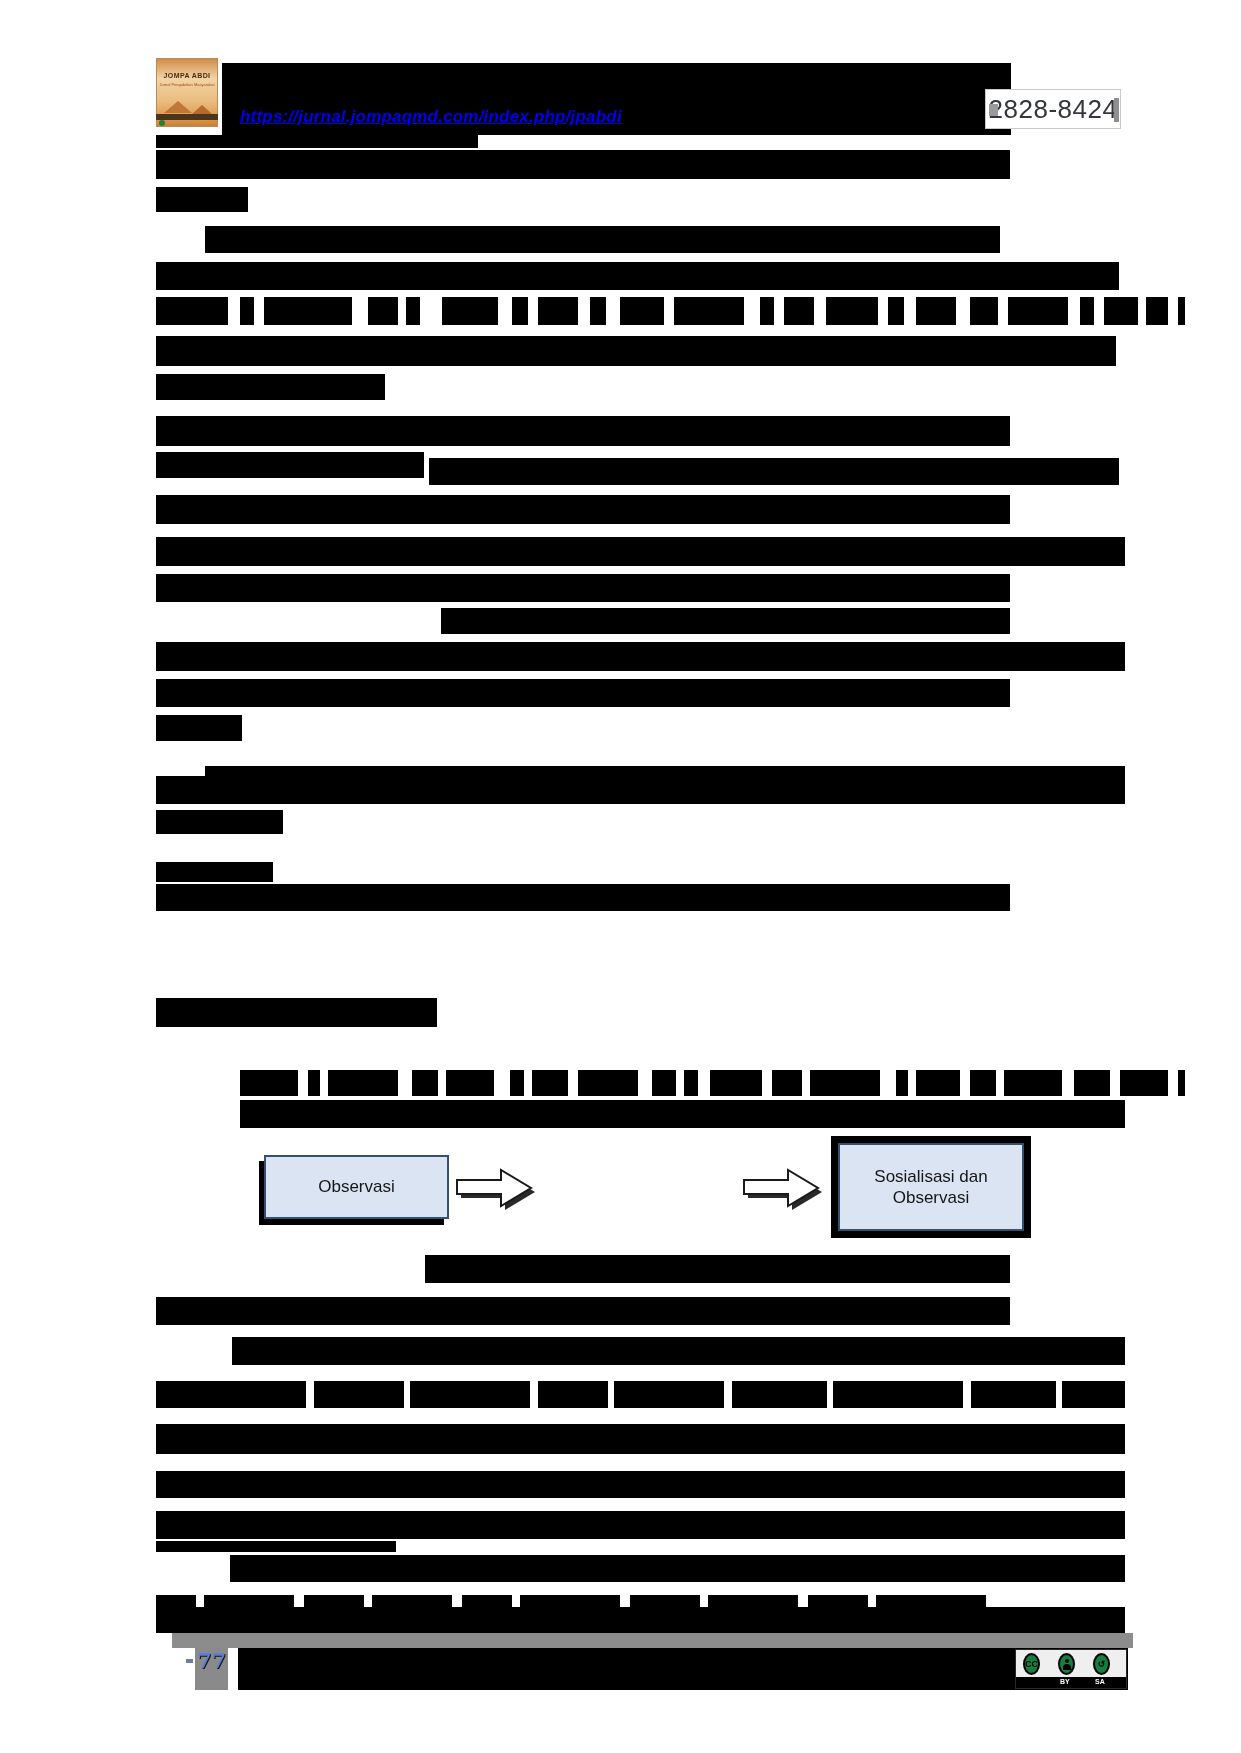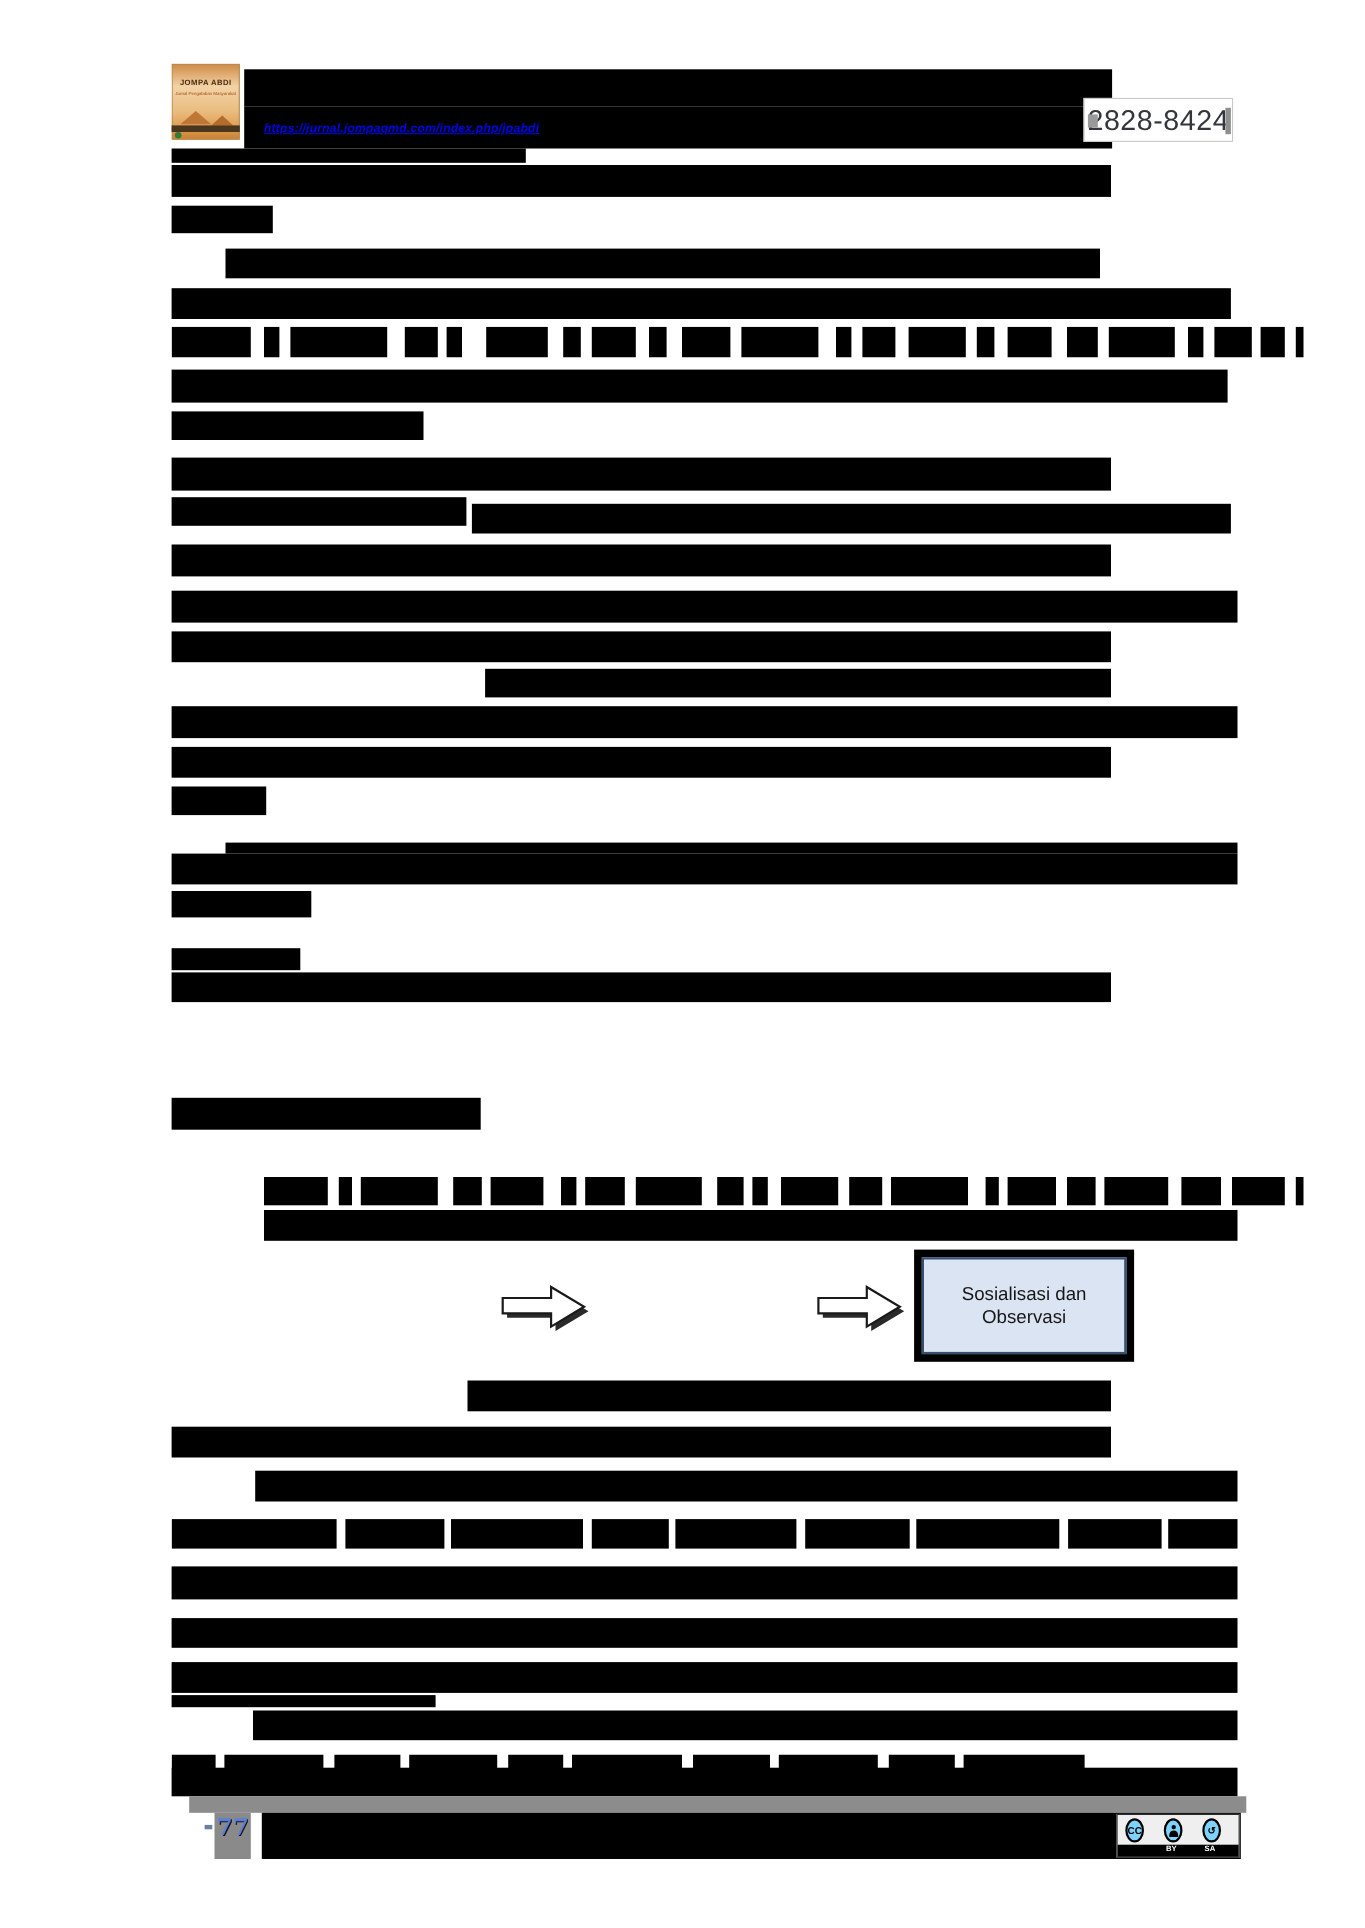--- a/index.html
+++ b/index.html
@@ -23,21 +23,21 @@
         border-bottom:12px solid #c8username 0;border-bottom:12px solid #c07636;}
   #logo .lg-roof2{position:absolute;right:6px;bottom:13px;width:0;height:0;
         border-left:10px solid transparent;border-right:10px solid transparent;
         border-bottom:9px solid #b56a2e;}
   #logo .lg-band{position:absolute;left:0;right:0;bottom:7px;height:6px;background:#4a3category;background:#4a351d;}
   #logo .lg-green{position:absolute;left:3px;bottom:1px;width:6px;height:6px;border-radius:50%;background:#2e7d32;}
 
   #hdr-band-a{position:absolute;left:222px;top:63px;width:789px;height:34px;background:#000;}
   #hdr-band-b{position:absolute;left:222px;top:97px;width:789px;height:38px;background:#000;}
   #hdr-url{position:absolute;left:240px;top:102px;height:30px;line-height:30px;
-        font-size:11px;font-weight:bold;font-style:italic;color:#0000ee;
+        font-size:17px;font-weight:bold;font-style:italic;color:#0000ee;
         text-decoration:underline;letter-spacing:.2px;text-align:right;}
   #issn-box{position:absolute;left:985px;top:89px;width:136px;height:40px;background:#fff;
         border:1px solid #c9c9c9;box-sizing:border-box;display:flex;align-items:center;justify-content:center;}
   #issn-box .sq-l{position:absolute;left:3px;top:14px;width:9px;height:12px;background:#9a9a9a;}
   #issn-box .sq-r{position:absolute;right:1px;top:8px;width:5px;height:24px;background:#8f8f8f;}
   #issn-text{font-size:26px;color:#33373d;letter-spacing:.5px;}
 
   
   .flowbox{position:absolute;background:#dbe4f3;border:2px solid #365071;box-sizing:border-box;
         display:flex;align-items:center;justify-content:center;text-align:center;
@@ -50,21 +50,21 @@
   #footer-gray{position:absolute;left:172px;top:1633px;width:961px;height:15px;background:#8c8c8c;}
   #footer-black{position:absolute;left:238px;top:1648px;width:890px;height:42px;background:#000;}
   #pagenum-chip{position:absolute;left:195px;top:1648px;width:33px;height:42px;background:#8a8a8a;
         display:flex;align-items:flex-start;justify-content:center;}
   #pagenum{font-family:"DejaVu Serif", serif;font-weight:bold;font-size:21px;color:#5b7fd4;
         text-shadow:1px 1px 0 #15151a;line-height:26px;}
   #pagenum-dash{position:absolute;left:186px;top:1659px;width:7px;height:4px;background:#6b7f9e;}
   #cc-badge{position:absolute;left:1015px;top:1649px;width:112px;height:40px;background:#efefef;
         border:1px solid #2a2a2a;box-sizing:border-box;}
   .cc-circle{position:absolute;top:3px;width:17px;height:22px;border-radius:50%;
-        border:2.5px solid #000;box-sizing:border-box;background:#7dd3fc;
+        border:2.5px solid #000;box-sizing:border-box;background:#15803d;
         display:flex;align-items:center;justify-content:center;
         font-size:9px;font-weight:bold;color:#000;}
   #cc-strip{position:absolute;left:0;right:0;bottom:0;height:11px;background:#000;
         font-size:7px;font-weight:bold;color:#fff;}
   #cc-strip .lbl-by{position:absolute;left:44px;top:1px;}
   #cc-strip .lbl-sa{position:absolute;left:79px;top:1px;}
   .person{position:relative;width:8px;height:11px;}
   .person:before{content:"";position:absolute;left:2px;top:0;width:4px;height:4px;border-radius:50%;background:#000;}
   .person:after{content:"";position:absolute;left:0;top:5px;width:8px;height:6px;border-radius:4px 4px 0 0;background:#000;}
 </style>
@@ -125,20 +125,23 @@
       <div class="bar" style="left: 156px; top: 1511px; width: 969px; height: 28px; background: rgb(0, 0, 0);"></div>
       <div class="bar" style="left: 156px; top: 1541px; width: 240px; height: 11px; background: rgb(0, 0, 0);"></div>
       <div class="bar" style="left: 230px; top: 1555px; width: 895px; height: 27px; background: rgb(0, 0, 0);"></div>
       <div class="bar" style="left: 156px; top: 1607px; width: 969px; height: 26px; background: rgb(0, 0, 0);"></div>
       <div class="fragrow" style="left: 156px; top: 297px; width: 1029px; height: 28px;"><span class="chunk" style="width: 72px; margin-right: 12px; background: rgb(0, 0, 0);"></span><span class="chunk" style="width: 14px; margin-right: 10px; background: rgb(0, 0, 0);"></span><span class="chunk" style="width: 88px; margin-right: 16px; background: rgb(0, 0, 0);"></span><span class="chunk" style="width: 30px; margin-right: 8px; background: rgb(0, 0, 0);"></span><span class="chunk" style="width: 14px; margin-right: 22px; background: rgb(0, 0, 0);"></span><span class="chunk" style="width: 56px; margin-right: 14px; background: rgb(0, 0, 0);"></span><span class="chunk" style="width: 16px; margin-right: 10px; background: rgb(0, 0, 0);"></span><span class="chunk" style="width: 40px; margin-right: 12px; background: rgb(0, 0, 0);"></span><span class="chunk" style="width: 16px; margin-right: 14px; background: rgb(0, 0, 0);"></span><span class="chunk" style="width: 44px; margin-right: 10px; background: rgb(0, 0, 0);"></span><span class="chunk" style="width: 70px; margin-right: 16px; background: rgb(0, 0, 0);"></span><span class="chunk" style="width: 14px; margin-right: 10px; background: rgb(0, 0, 0);"></span><span class="chunk" style="width: 30px; margin-right: 12px; background: rgb(0, 0, 0);"></span><span class="chunk" style="width: 52px; margin-right: 10px; background: rgb(0, 0, 0);"></span><span class="chunk" style="width: 16px; margin-right: 12px; background: rgb(0, 0, 0);"></span><span class="chunk" style="width: 40px; margin-right: 14px; background: rgb(0, 0, 0);"></span><span class="chunk" style="width: 28px; margin-right: 10px; background: rgb(0, 0, 0);"></span><span class="chunk" style="width: 60px; margin-right: 12px; background: rgb(0, 0, 0);"></span><span class="chunk" style="width: 14px; margin-right: 10px; background: rgb(0, 0, 0);"></span><span class="chunk" style="width: 34px; margin-right: 8px; background: rgb(0, 0, 0);"></span><span class="chunk" style="width: 22px; margin-right: 10px; background: rgb(0, 0, 0);"></span><span class="chunk" style="width: 60px; margin-right: 14px; background: rgb(0, 0, 0);"></span></div>
       <div class="fragrow" style="left: 240px; top: 1070px; width: 945px; height: 26px;"><span class="chunk" style="width: 58px; margin-right: 10px; background: rgb(0, 0, 0);"></span><span class="chunk" style="width: 12px; margin-right: 8px; background: rgb(0, 0, 0);"></span><span class="chunk" style="width: 70px; margin-right: 14px; background: rgb(0, 0, 0);"></span><span class="chunk" style="width: 26px; margin-right: 8px; background: rgb(0, 0, 0);"></span><span class="chunk" style="width: 48px; margin-right: 16px; background: rgb(0, 0, 0);"></span><span class="chunk" style="width: 14px; margin-right: 8px; background: rgb(0, 0, 0);"></span><span class="chunk" style="width: 36px; margin-right: 10px; background: rgb(0, 0, 0);"></span><span class="chunk" style="width: 60px; margin-right: 14px; background: rgb(0, 0, 0);"></span><span class="chunk" style="width: 24px; margin-right: 8px; background: rgb(0, 0, 0);"></span><span class="chunk" style="width: 14px; margin-right: 12px; background: rgb(0, 0, 0);"></span><span class="chunk" style="width: 52px; margin-right: 10px; background: rgb(0, 0, 0);"></span><span class="chunk" style="width: 30px; margin-right: 8px; background: rgb(0, 0, 0);"></span><span class="chunk" style="width: 70px; margin-right: 16px; background: rgb(0, 0, 0);"></span><span class="chunk" style="width: 12px; margin-right: 8px; background: rgb(0, 0, 0);"></span><span class="chunk" style="width: 44px; margin-right: 10px; background: rgb(0, 0, 0);"></span><span class="chunk" style="width: 26px; margin-right: 8px; background: rgb(0, 0, 0);"></span><span class="chunk" style="width: 58px; margin-right: 12px; background: rgb(0, 0, 0);"></span><span class="chunk" style="width: 36px; margin-right: 10px; background: rgb(0, 0, 0);"></span><span class="chunk" style="width: 48px; margin-right: 10px; background: rgb(0, 0, 0);"></span><span class="chunk" style="width: 60px; margin-right: 0px; background: rgb(0, 0, 0);"></span></div>
       <div class="fragrow" style="left: 156px; top: 1381px; width: 969px; height: 27px;"><span class="chunk" style="width: 150px; margin-right: 8px; background: rgb(0, 0, 0);"></span><span class="chunk" style="width: 90px; margin-right: 6px; background: rgb(0, 0, 0);"></span><span class="chunk" style="width: 120px; margin-right: 8px; background: rgb(0, 0, 0);"></span><span class="chunk" style="width: 70px; margin-right: 6px; background: rgb(0, 0, 0);"></span><span class="chunk" style="width: 110px; margin-right: 8px; background: rgb(0, 0, 0);"></span><span class="chunk" style="width: 95px; margin-right: 6px; background: rgb(0, 0, 0);"></span><span class="chunk" style="width: 130px; margin-right: 8px; background: rgb(0, 0, 0);"></span><span class="chunk" style="width: 85px; margin-right: 6px; background: rgb(0, 0, 0);"></span><span class="chunk" style="width: 120px; margin-right: 0px; background: rgb(0, 0, 0);"></span></div>
       <div class="fragrow" style="left: 156px; top: 1595px; width: 969px; height: 13px;"><span class="chunk" style="width: 40px; margin-right: 8px; background: rgb(0, 0, 0);"></span><span class="chunk" style="width: 90px; margin-right: 10px; background: rgb(0, 0, 0);"></span><span class="chunk" style="width: 60px; margin-right: 8px; background: rgb(0, 0, 0);"></span><span class="chunk" style="width: 80px; margin-right: 10px; background: rgb(0, 0, 0);"></span><span class="chunk" style="width: 50px; margin-right: 8px; background: rgb(0, 0, 0);"></span><span class="chunk" style="width: 100px; margin-right: 10px; background: rgb(0, 0, 0);"></span><span class="chunk" style="width: 70px; margin-right: 8px; background: rgb(0, 0, 0);"></span><span class="chunk" style="width: 90px; margin-right: 10px; background: rgb(0, 0, 0);"></span><span class="chunk" style="width: 60px; margin-right: 8px; background: rgb(0, 0, 0);"></span><span class="chunk" style="width: 110px; margin-right: 0px; background: rgb(0, 0, 0);"></span></div>
     </div>
 
+  <div id="flowbox-1" class="flowbox" style="left:264px;top:1155px;width:185px;height:64px;">
+    <span>Observasi</span>
+  </div>
 
   <svg class="flow-arrow" style="left:455px;top:1168px;" width="88" height="46">
     <polygon points="6,16 50,16 50,6 80,24 50,42 50,30 6,30" fill="#2a2a2a"></polygon>
     <polygon points="2,12 46,12 46,2 76,20 46,38 46,26 2,26" fill="#ffffff" stroke="#1a1a1a" stroke-width="2"></polygon>
   </svg>
 
 
   <svg class="flow-arrow" style="left:742px;top:1168px;" width="88" height="46">
     <polygon points="6,16 50,16 50,6 80,24 50,42 50,30 6,30" fill="#2a2a2a"></polygon>
     <polygon points="2,12 46,12 46,2 76,20 46,38 46,26 2,26" fill="#ffffff" stroke="#1a1a1a" stroke-width="2"></polygon>

